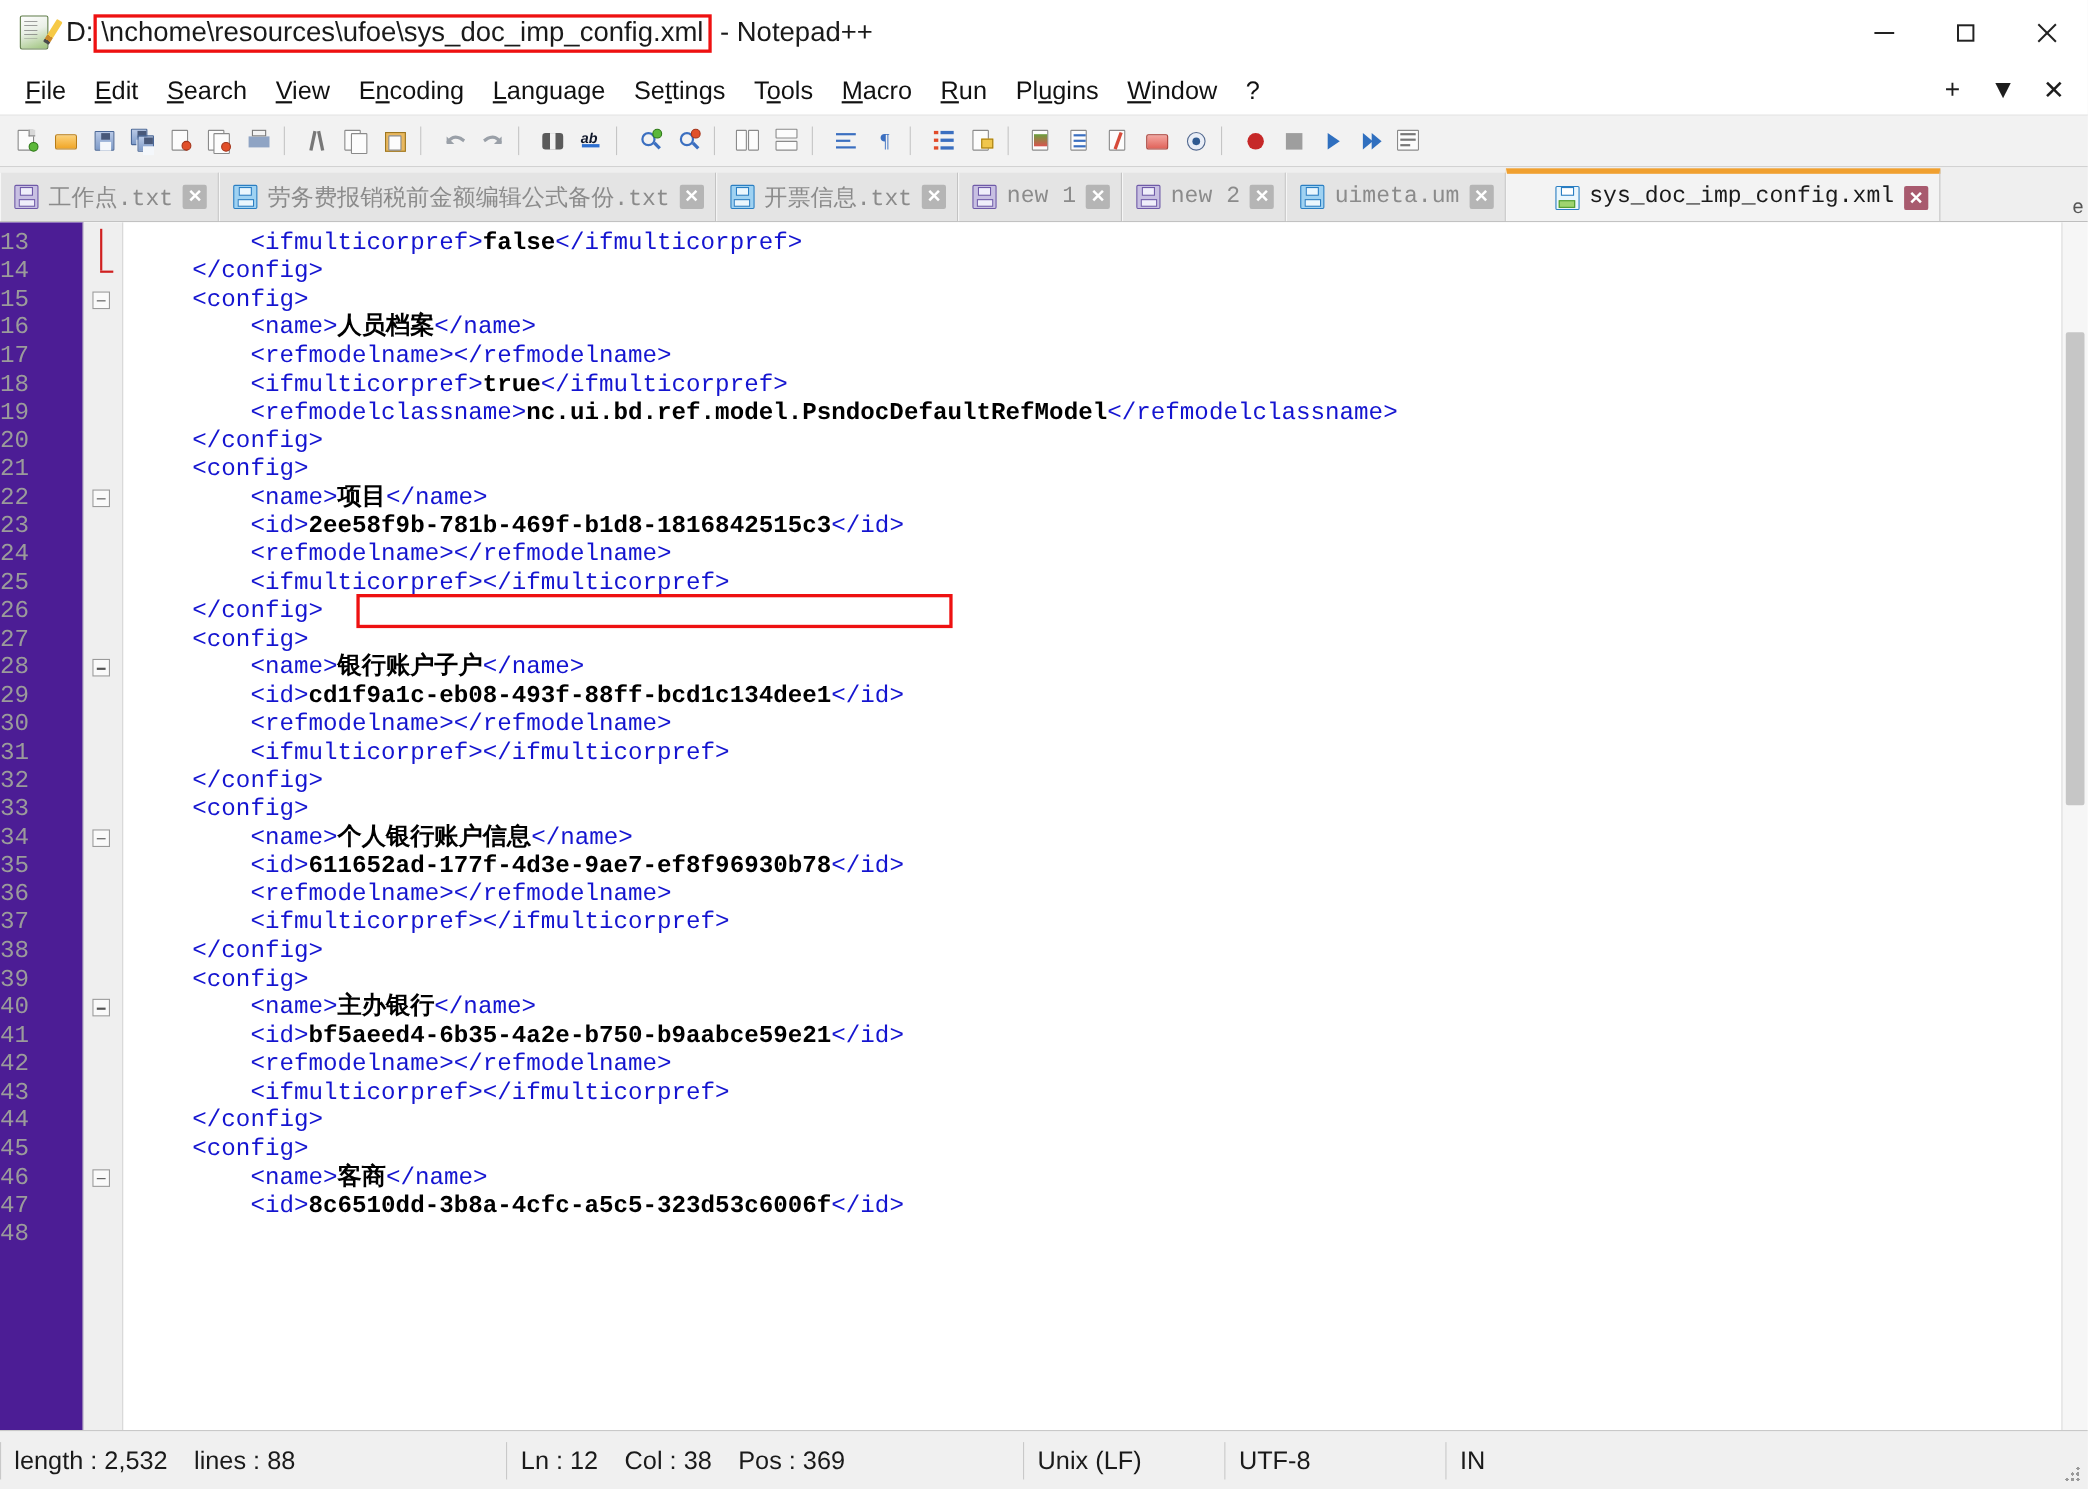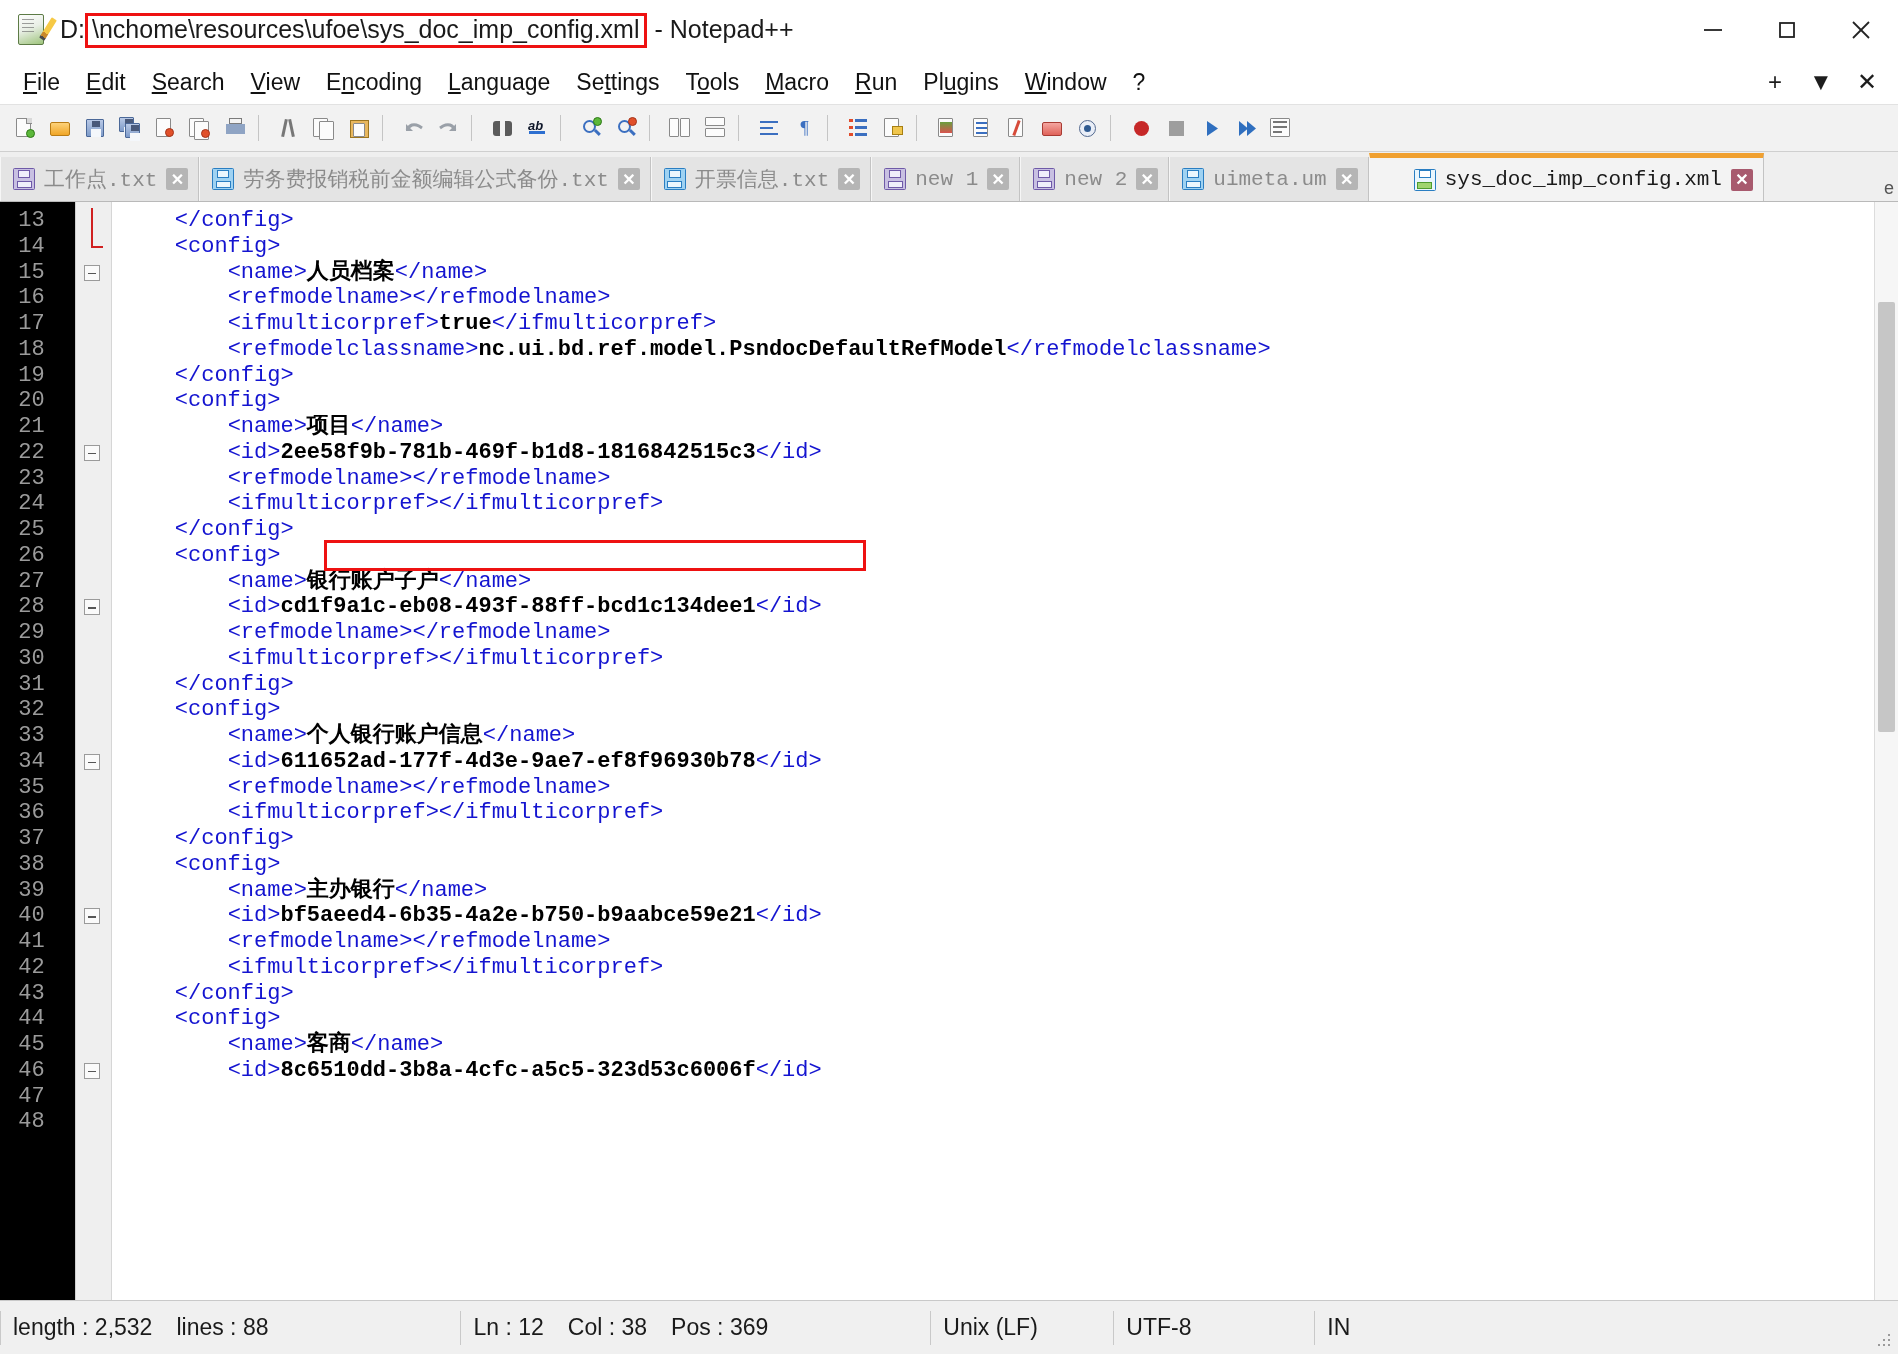--- a/index.html
+++ b/index.html
@@ -187,24 +187,24 @@
     font-size: 18px; color: #555;
   }
 
   
   .editor-wrap {
     flex: 1 1 auto; position: relative;
     display: flex; background: #ffffff; overflow: hidden;
   }
   .gutter {
     width: 76px; flex: 0 0 76px;
-    background: #000000;
+    background: #4c1d95;
     border-right: 1px solid #d0d0d0;
     padding-top: 6px;
-    text-align: center;
+    text-align: left;
   }
   .gutter .ln {
     height: 25.75px; line-height: 25.75px;
     font-family: "Liberation Mono", monospace;
     font-size: 22px; color: #9b9b9b;
     padding-right: 12px;
   }
   .foldcol {
     width: 36px; flex: 0 0 36px;
     background: #efefef;
@@ -699,20 +699,21 @@
         <div class="fr">
           <div class="foldbox"></div>
         </div>
         <div class="fr"></div>
         <div class="fr"></div>
         <div class="redline" style="top: 6px; height: 37.75px;"></div>
         <div class="redtick" style="top: 43.75px;"></div>
       </div>
     <div class="code" id="code-host">
       <div class="hl-box" style="left: 212px; top: 337.75px; width: 542px; height: 30.75px;"></div>
+    <div class="line">        <span class="tg">&lt;ifmulticorpref&gt;</span><span class="vl">false</span><span class="tg">&lt;/ifmulticorpref&gt;</span></div>
         <div class="line">    <span class="tg">&lt;/config&gt;</span></div>
         <div class="line">    <span class="tg">&lt;config&gt;</span></div>
         <div class="line">        <span class="tg">&lt;name&gt;</span><span class="vl">人员档案</span><span class="tg">&lt;/name&gt;</span></div>
         <div class="line">        <span class="tg">&lt;refmodelname&gt;&lt;/refmodelname&gt;</span></div>
         <div class="line">        <span class="tg">&lt;ifmulticorpref&gt;</span><span class="vl">true</span><span class="tg">&lt;/ifmulticorpref&gt;</span></div>
         <div class="line">        <span class="tg">&lt;refmodelclassname&gt;</span><span class="vl">nc.ui.bd.ref.model.PsndocDefaultRefModel</span><span class="tg">&lt;/refmodelclassname&gt;</span></div>
         <div class="line">    <span class="tg">&lt;/config&gt;</span></div>
         <div class="line">    <span class="tg">&lt;config&gt;</span></div>
         <div class="line">        <span class="tg">&lt;name&gt;</span><span class="vl">项目</span><span class="tg">&lt;/name&gt;</span></div>
         <div class="line">        <span class="tg">&lt;id&gt;</span><span class="vl">2ee58f9b-781b-469f-b1d8-1816842515c3</span><span class="tg">&lt;/id&gt;</span></div>

